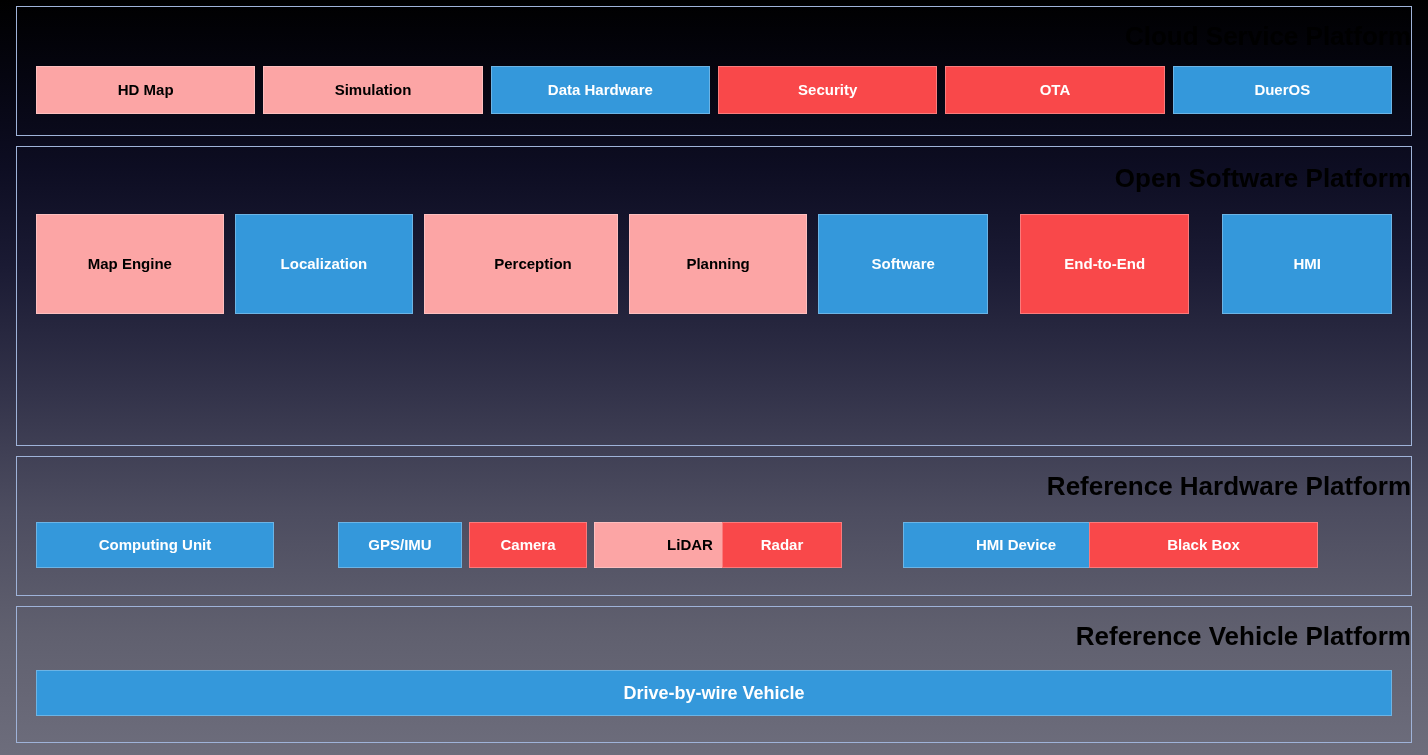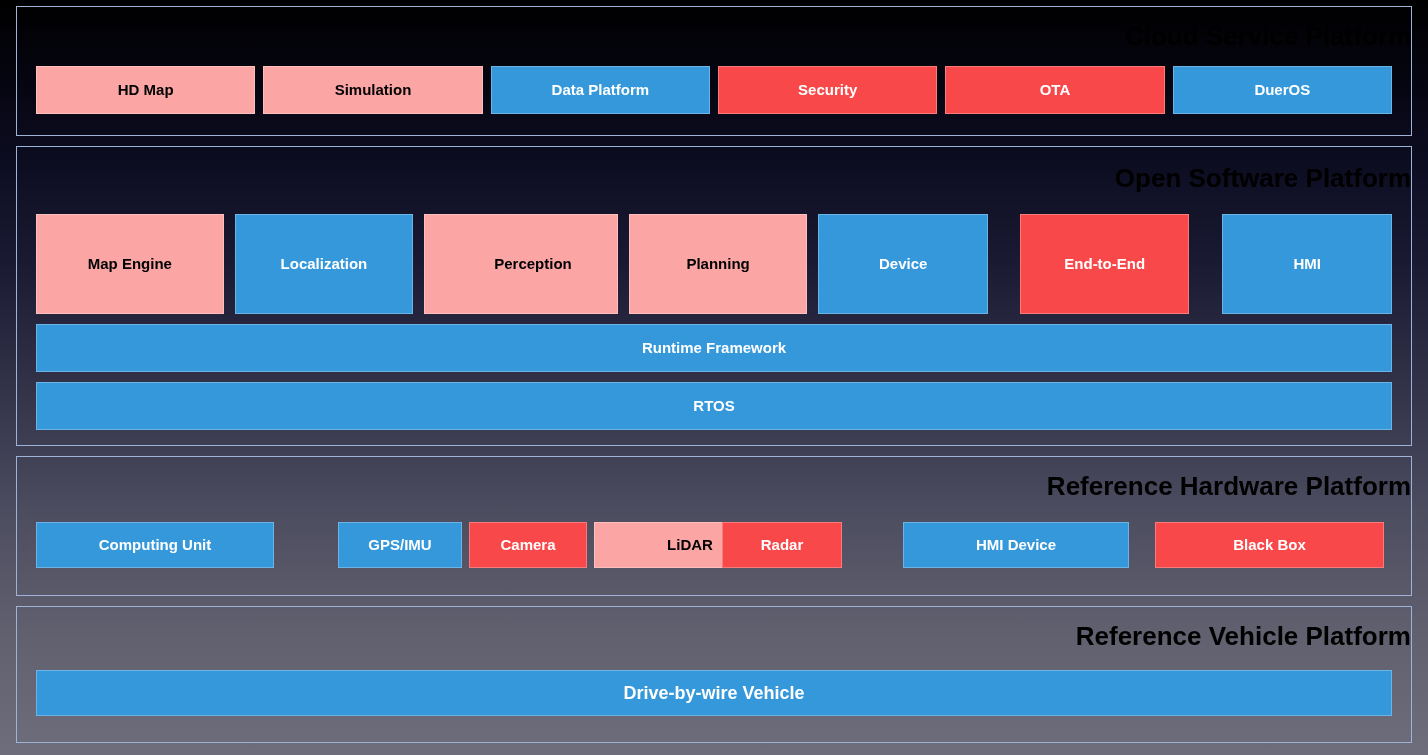--- a/index.html
+++ b/index.html
@@ -143,54 +143,50 @@
   #vehicle-row .box { width:100%; height:46px; font-size:18px; }
 </style>
 </head>
 <body>
 
 <section class="layer" id="cloud-layer">
   <div class="layer-title">Cloud Service Platform</div>
   <div id="cloud-row">
     <div class="box yellow">HD Map</div>
     <div class="box yellow">Simulation</div>
-    <div class="box blue">Data Platform</div>
+    <div class="box blue">Data Hardware</div>
     <div class="box red">Security</div>
     <div class="box red">OTA</div>
     <div class="box blue">DuerOS</div>
   </div>
 </section>
 
 <section class="layer" id="software-layer">
   <div class="layer-title">Open Software Platform</div>
   <div id="software-row">
     <div class="box yellow">Map Engine</div>
     <div class="box blue">Localization</div>
     <div class="box yellow">Perception</div>
     <div class="box yellow">Planning</div>
-    <div class="box blue">Device</div>
+    <div class="box blue">Software</div>
     <div class="box red">End-to-End</div>
     <div class="box blue">HMI</div>
-  </div>
-  <div id="software-bars">
-    <div class="box blue full-bar">Runtime Framework</div>
-    <div class="box blue full-bar">RTOS</div>
   </div>
 </section>
 
 <section class="layer" id="hardware-layer">
   <div class="layer-title">Reference Hardware Platform</div>
   <div id="hardware-row">
     <div class="box blue" style="left: 19px; width: 238px;">Computing Unit</div>
     <div class="box blue" style="left: 321px; width: 124px;">GPS/IMU</div>
     <div class="box red" style="left: 452px; width: 118px;">Camera</div>
     <div class="box yellow" style="left: 577px; width: 144px; padding-left: 48px;">LiDAR</div>
     <div class="box red" style="left: 705px; width: 120px;">Radar</div>
     <div class="box blue" style="left: 886px; width: 226px;">HMI Device</div>
-    <div class="box red" style="left: 1138px; width: 229px;">Black Box</div>
+    <div class="box red" style="left: 1072px; width: 229px;">Black Box</div>
   </div>
 </section>
 
 <section class="layer" id="vehicle-layer">
   <div class="layer-title">Reference Vehicle Platform</div>
   <div id="vehicle-row">
     <div class="box blue">Drive-by-wire Vehicle</div>
   </div>
 </section>
 

